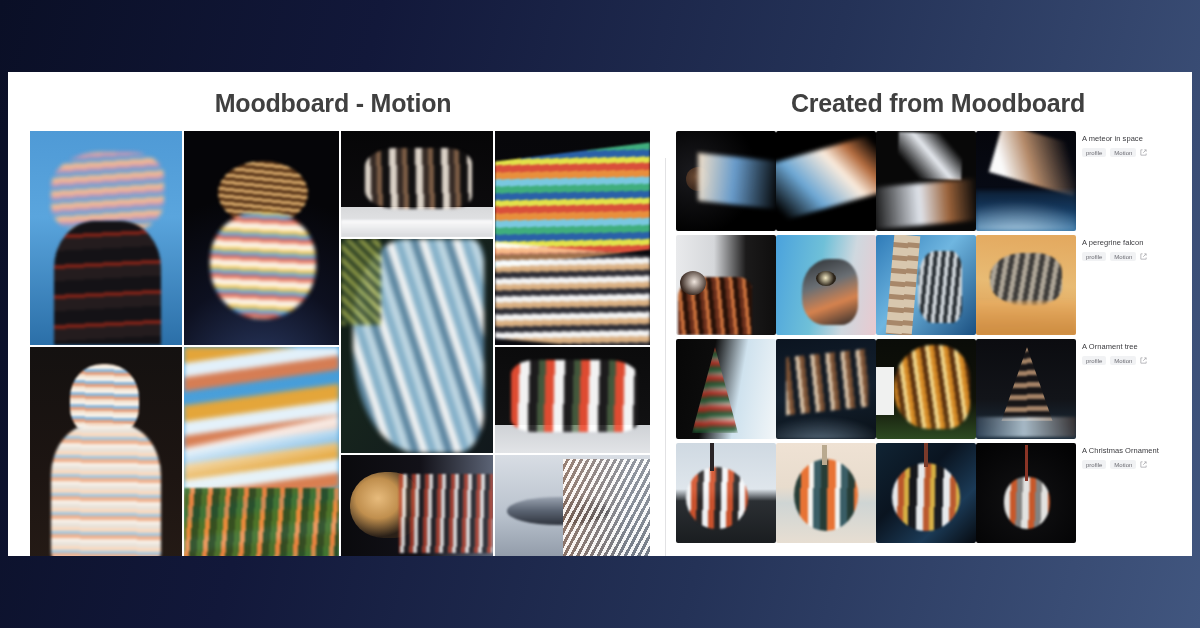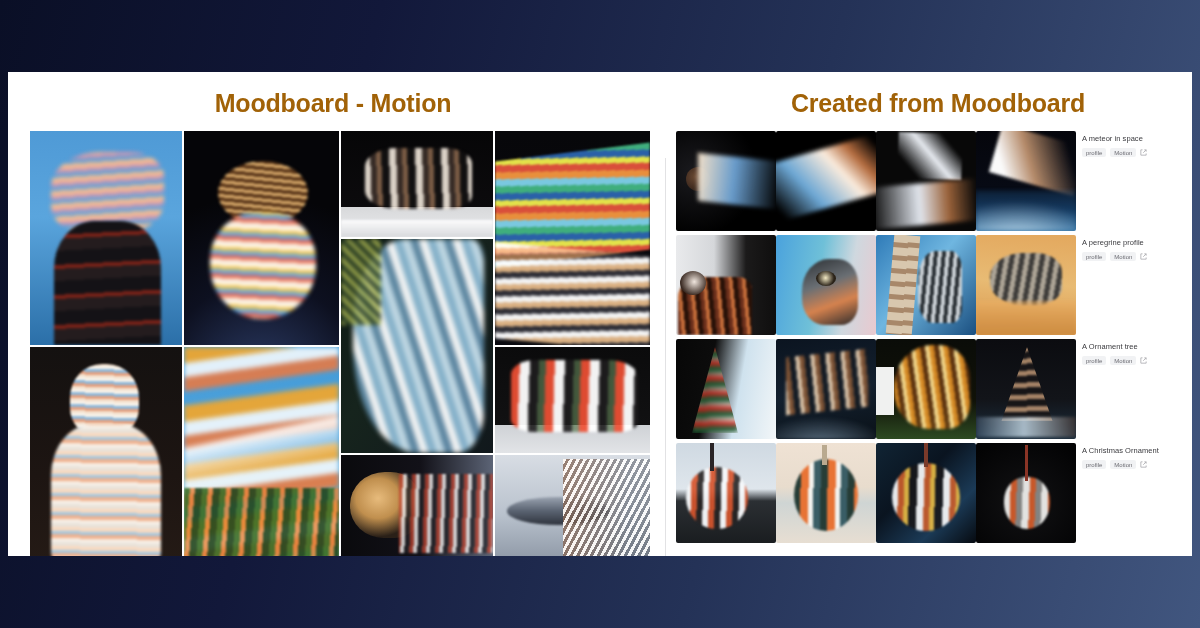--- a/index.html
+++ b/index.html
@@ -25,21 +25,21 @@
   .pane-right { flex: 1; }
   .divider {
     position: absolute; left: 657px; top: 86px;
     width: 1px; height: 398px; background: #e2e2e4;
   }
   .pane-title {
     text-align: center;
     font-size: 25px;
     font-weight: bold;
     letter-spacing: -0.2px;
-    color: #a16207;
+    color: #404040;
     padding-top: 17px;
     padding-bottom: 13px;
     white-space: nowrap;
   }
   .pane-right .pane-title { padding-left: 26px; }
 
   
   .mosaic {
     position: relative;
     width: 626px; height: 424px;
@@ -446,21 +446,21 @@
           <div class="thumb">
             <div class="art art-falcon-b"></div>
           </div>
           <div class="thumb">
             <div class="art art-falcon-c"></div>
           </div>
           <div class="thumb">
             <div class="art art-falcon-d"></div>
           </div>
           <div class="row-meta">
-            <div class="row-caption">A peregrine profile</div>
+            <div class="row-caption">A peregrine falcon</div>
             <div class="row-tags">
               <span class="tag">profile</span>
               <span class="tag">Motion</span>
               <span>
                 <svg class="ext-icon" viewBox="0 0 10 10" fill="none" stroke="#6b6b72" stroke-width="1.2">
                   <path d="M3.6 1.2H1.2v7.6h7.6V6.4"></path>
                   <path d="M6.2 1.2h2.6v2.6"></path>
                   <path d="M8.8 1.2L4.6 5.4"></path>
                 </svg>
               </span>

